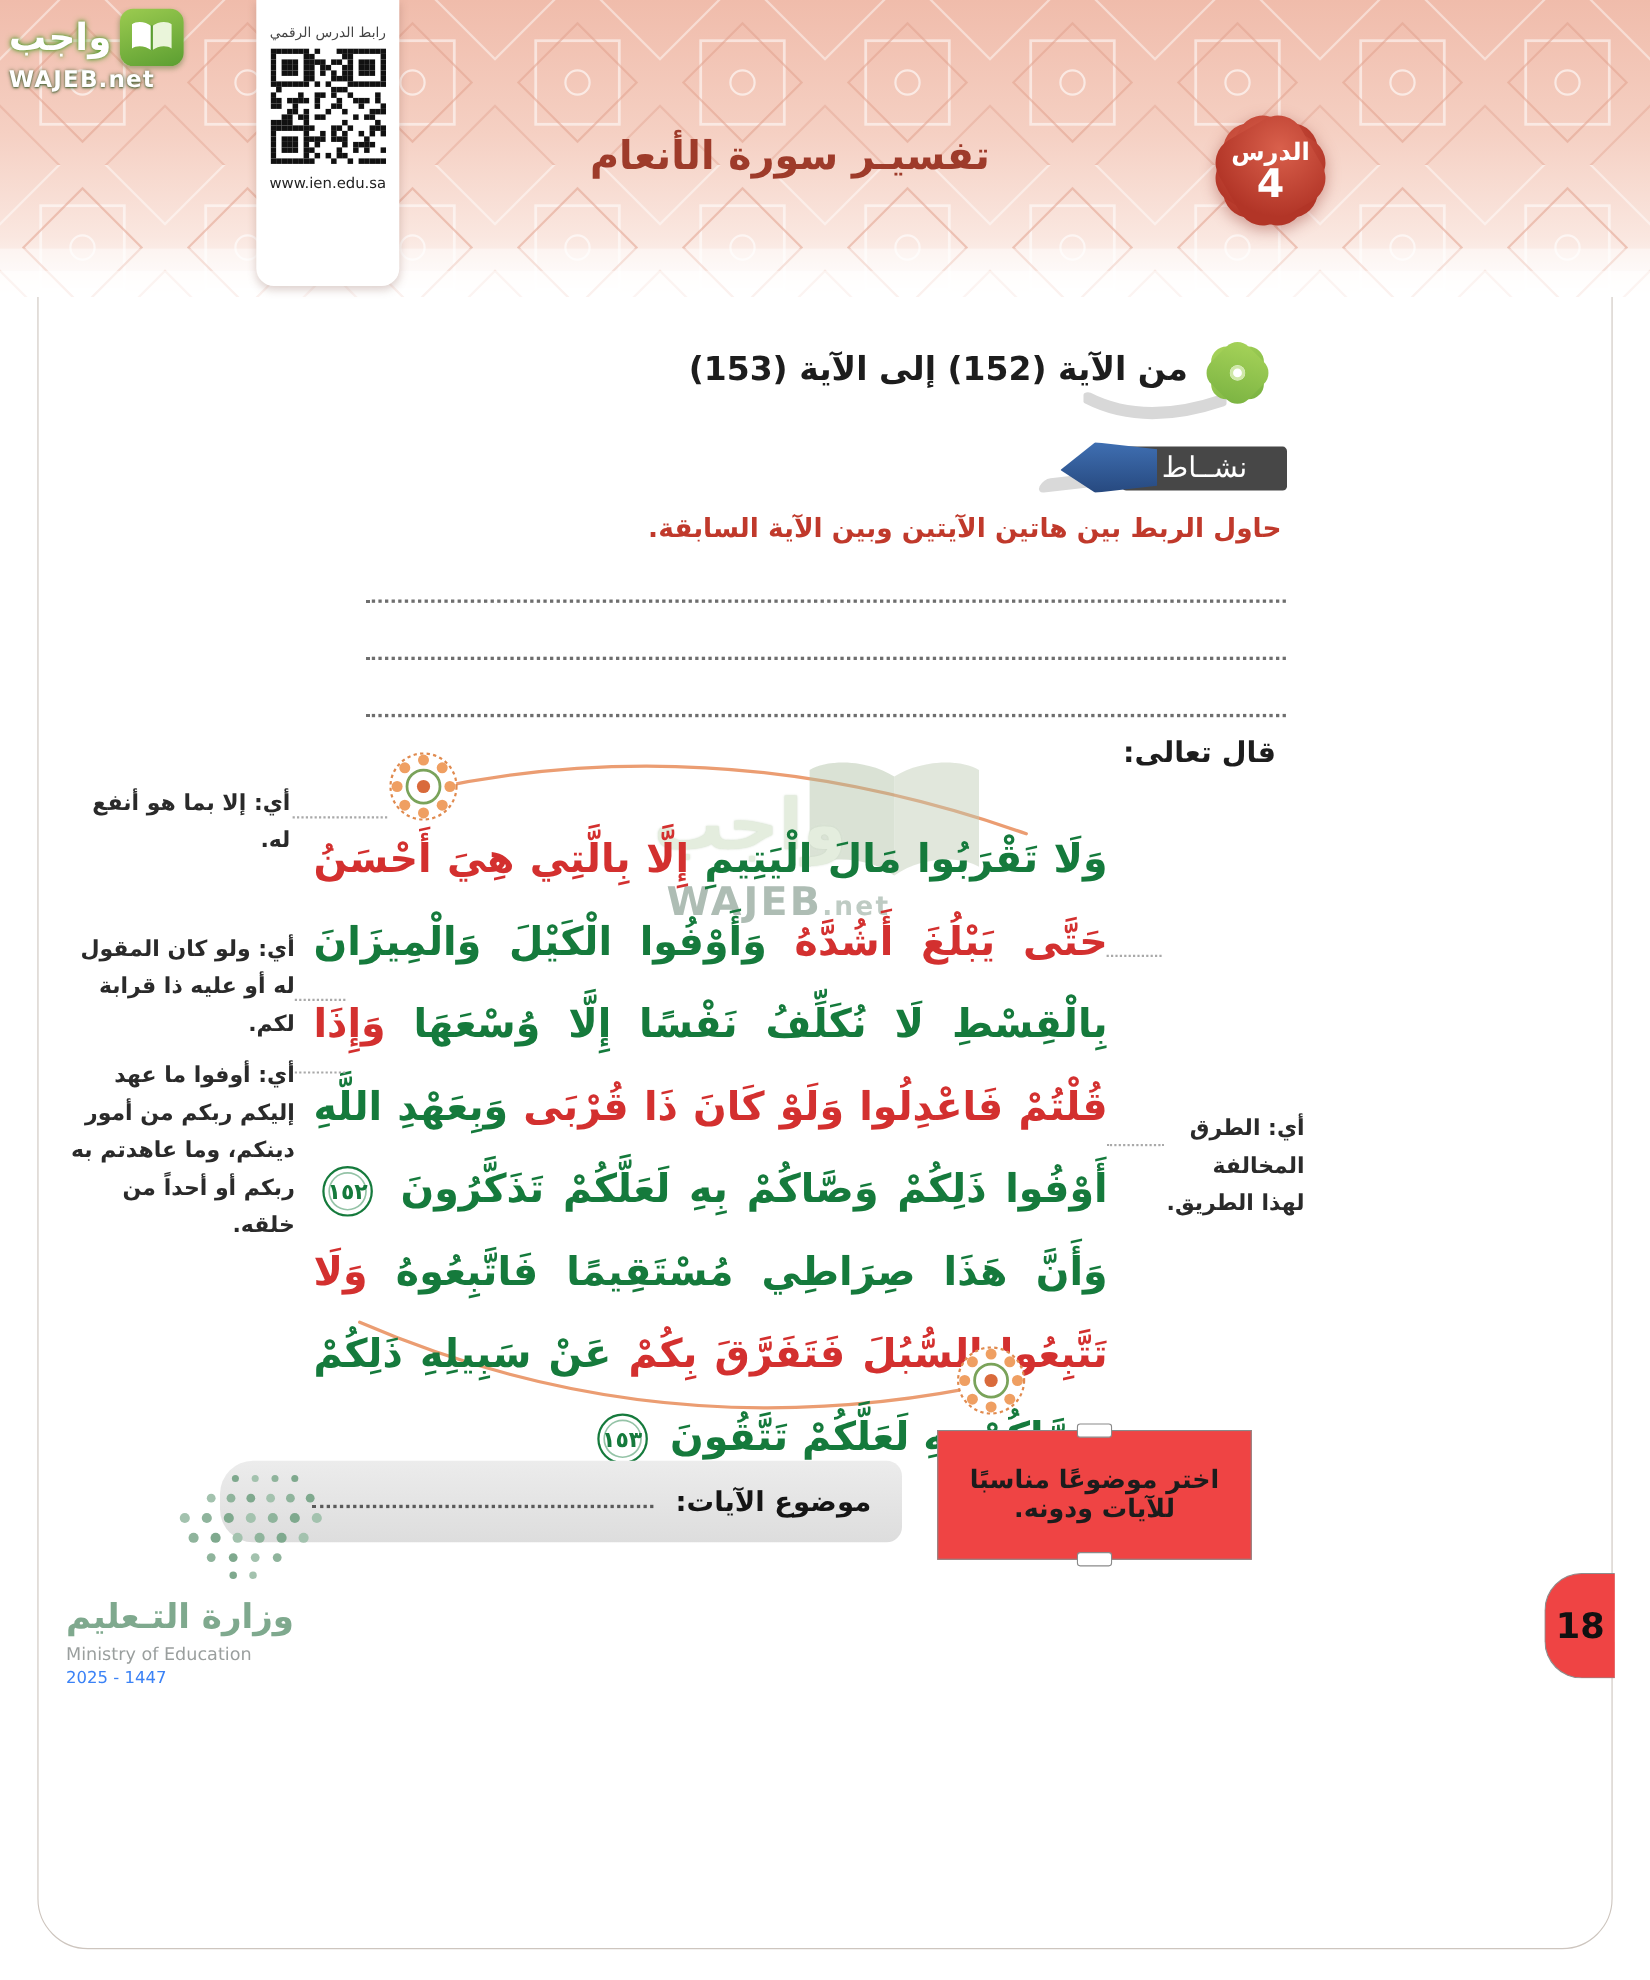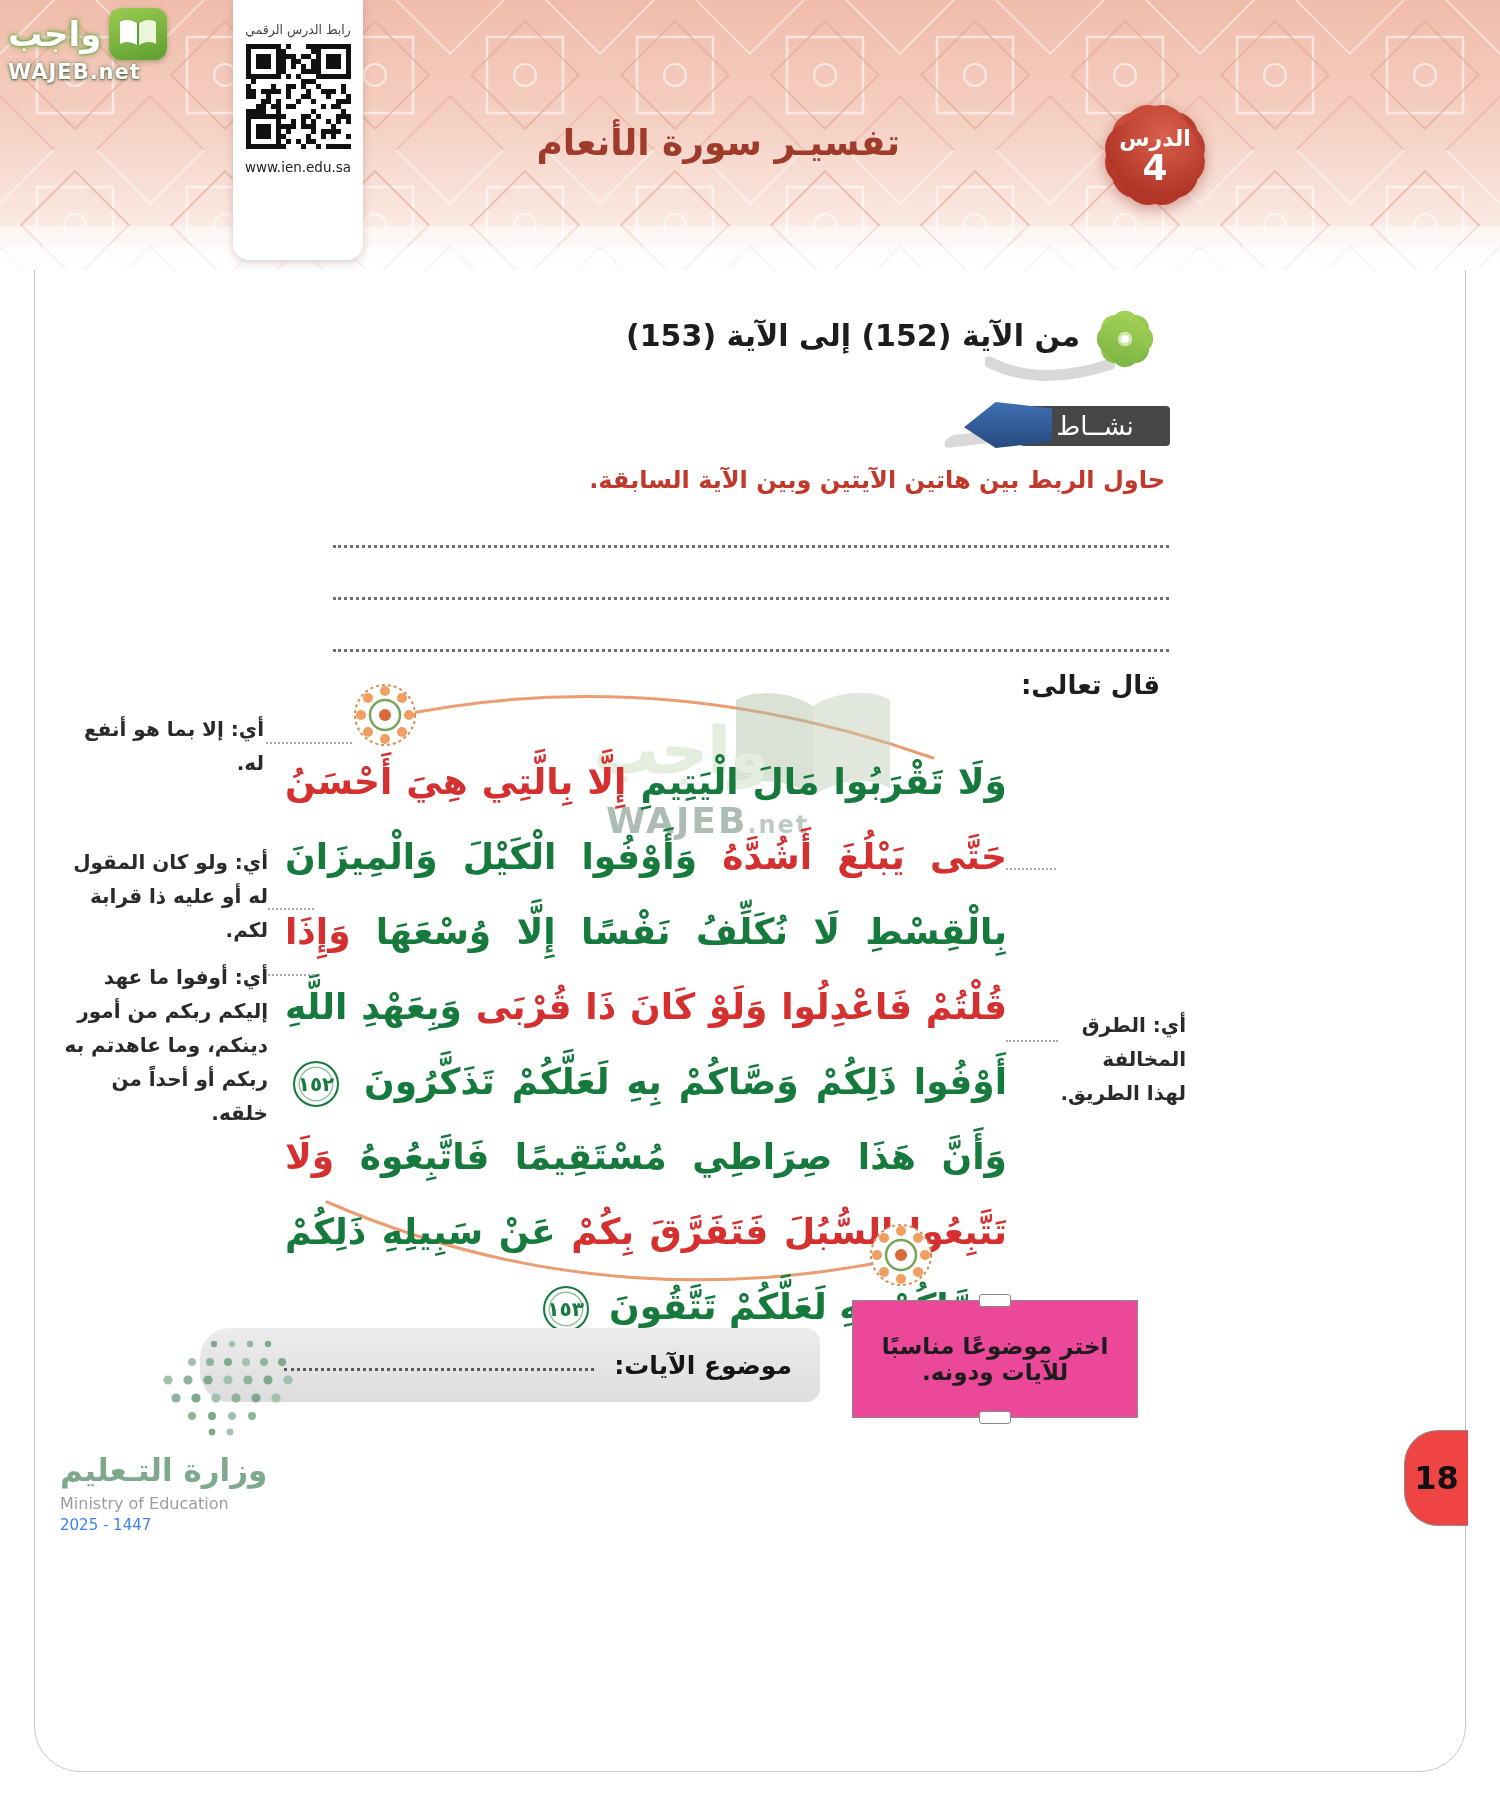--- a/index.html
+++ b/index.html
@@ -107,21 +107,21 @@
   #mnote-r2 { top:1008px; left:1060px; width:126px; }
   .leader { position:absolute; z-index:4; height:0; border-top:2.5px dotted #a9a9a9; }
   #lead-l1 { top:742px; left:266px; width:86px; }
   #lead-l2 { top:908px; left:268px; width:46px; }
   #lead-l3 { top:974px; left:268px; width:46px; }
   #lead-r1 { top:868px; left:1006px; width:50px; }
   #lead-r2 { top:1040px; left:1006px; width:52px; }
 
   
   #choose-box { position:absolute; top:1300px; left:852px; width:286px; height:118px; z-index:5;
-    border:1.6px solid #8a8a8a; background:#ec4899; display:flex; align-items:center; justify-content:center;
+    border:1.6px solid #8a8a8a; background:#ef4444; display:flex; align-items:center; justify-content:center;
     text-align:center; font-size:23px; font-weight:bold; color:#1c1c1c; padding:10px 20px; }
   #choose-box::before, #choose-box::after { content:""; position:absolute; left:50%; transform:translateX(-50%);
     width:30px; height:11px; background:#fff; border:1.6px solid #8a8a8a; border-radius:3px; }
   #choose-box::before { top:-7px; } #choose-box::after { bottom:-7px; }
 
   #topic-box { position:absolute; top:1328px; left:200px; width:620px; height:74px; z-index:5;
     background:linear-gradient(180deg,#ececec,#dddddd); border-radius:30px 14px 14px 30px;
     display:flex; align-items:center; padding:0 28px; }
   #topic-box .lbl { font-size:25px; font-weight:bold; color:#151515; }
   #topic-box .dots { width:310px; height:0; border-bottom:3.5px dotted #5a5a5a; margin:8px 20px 0 0; }

